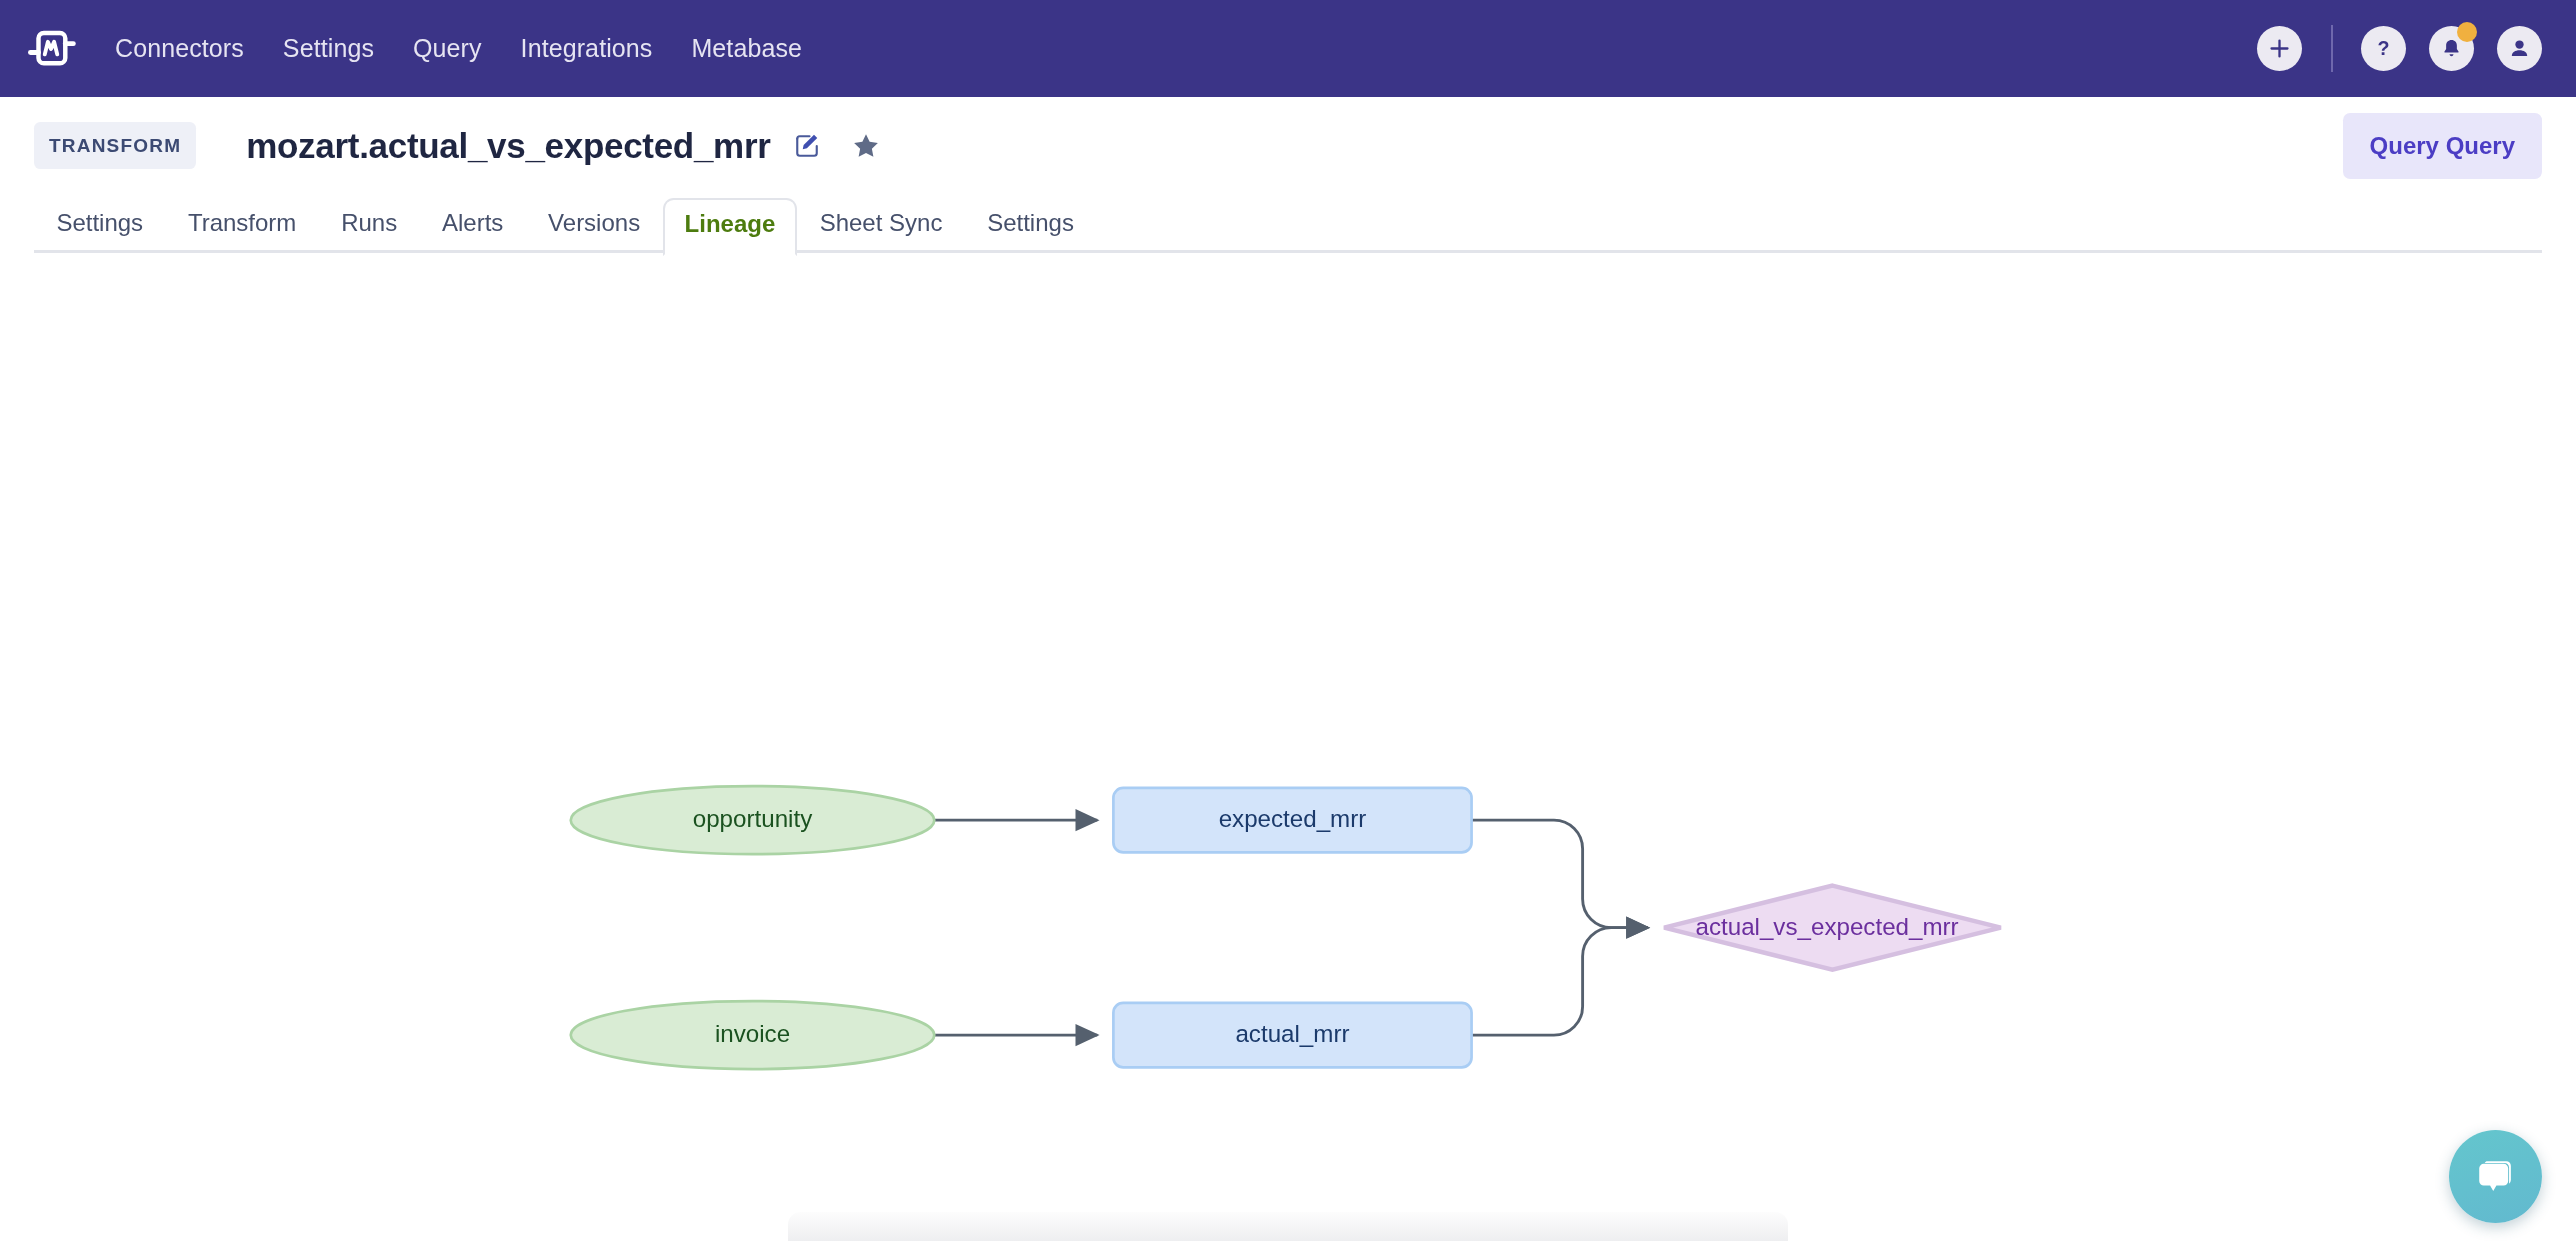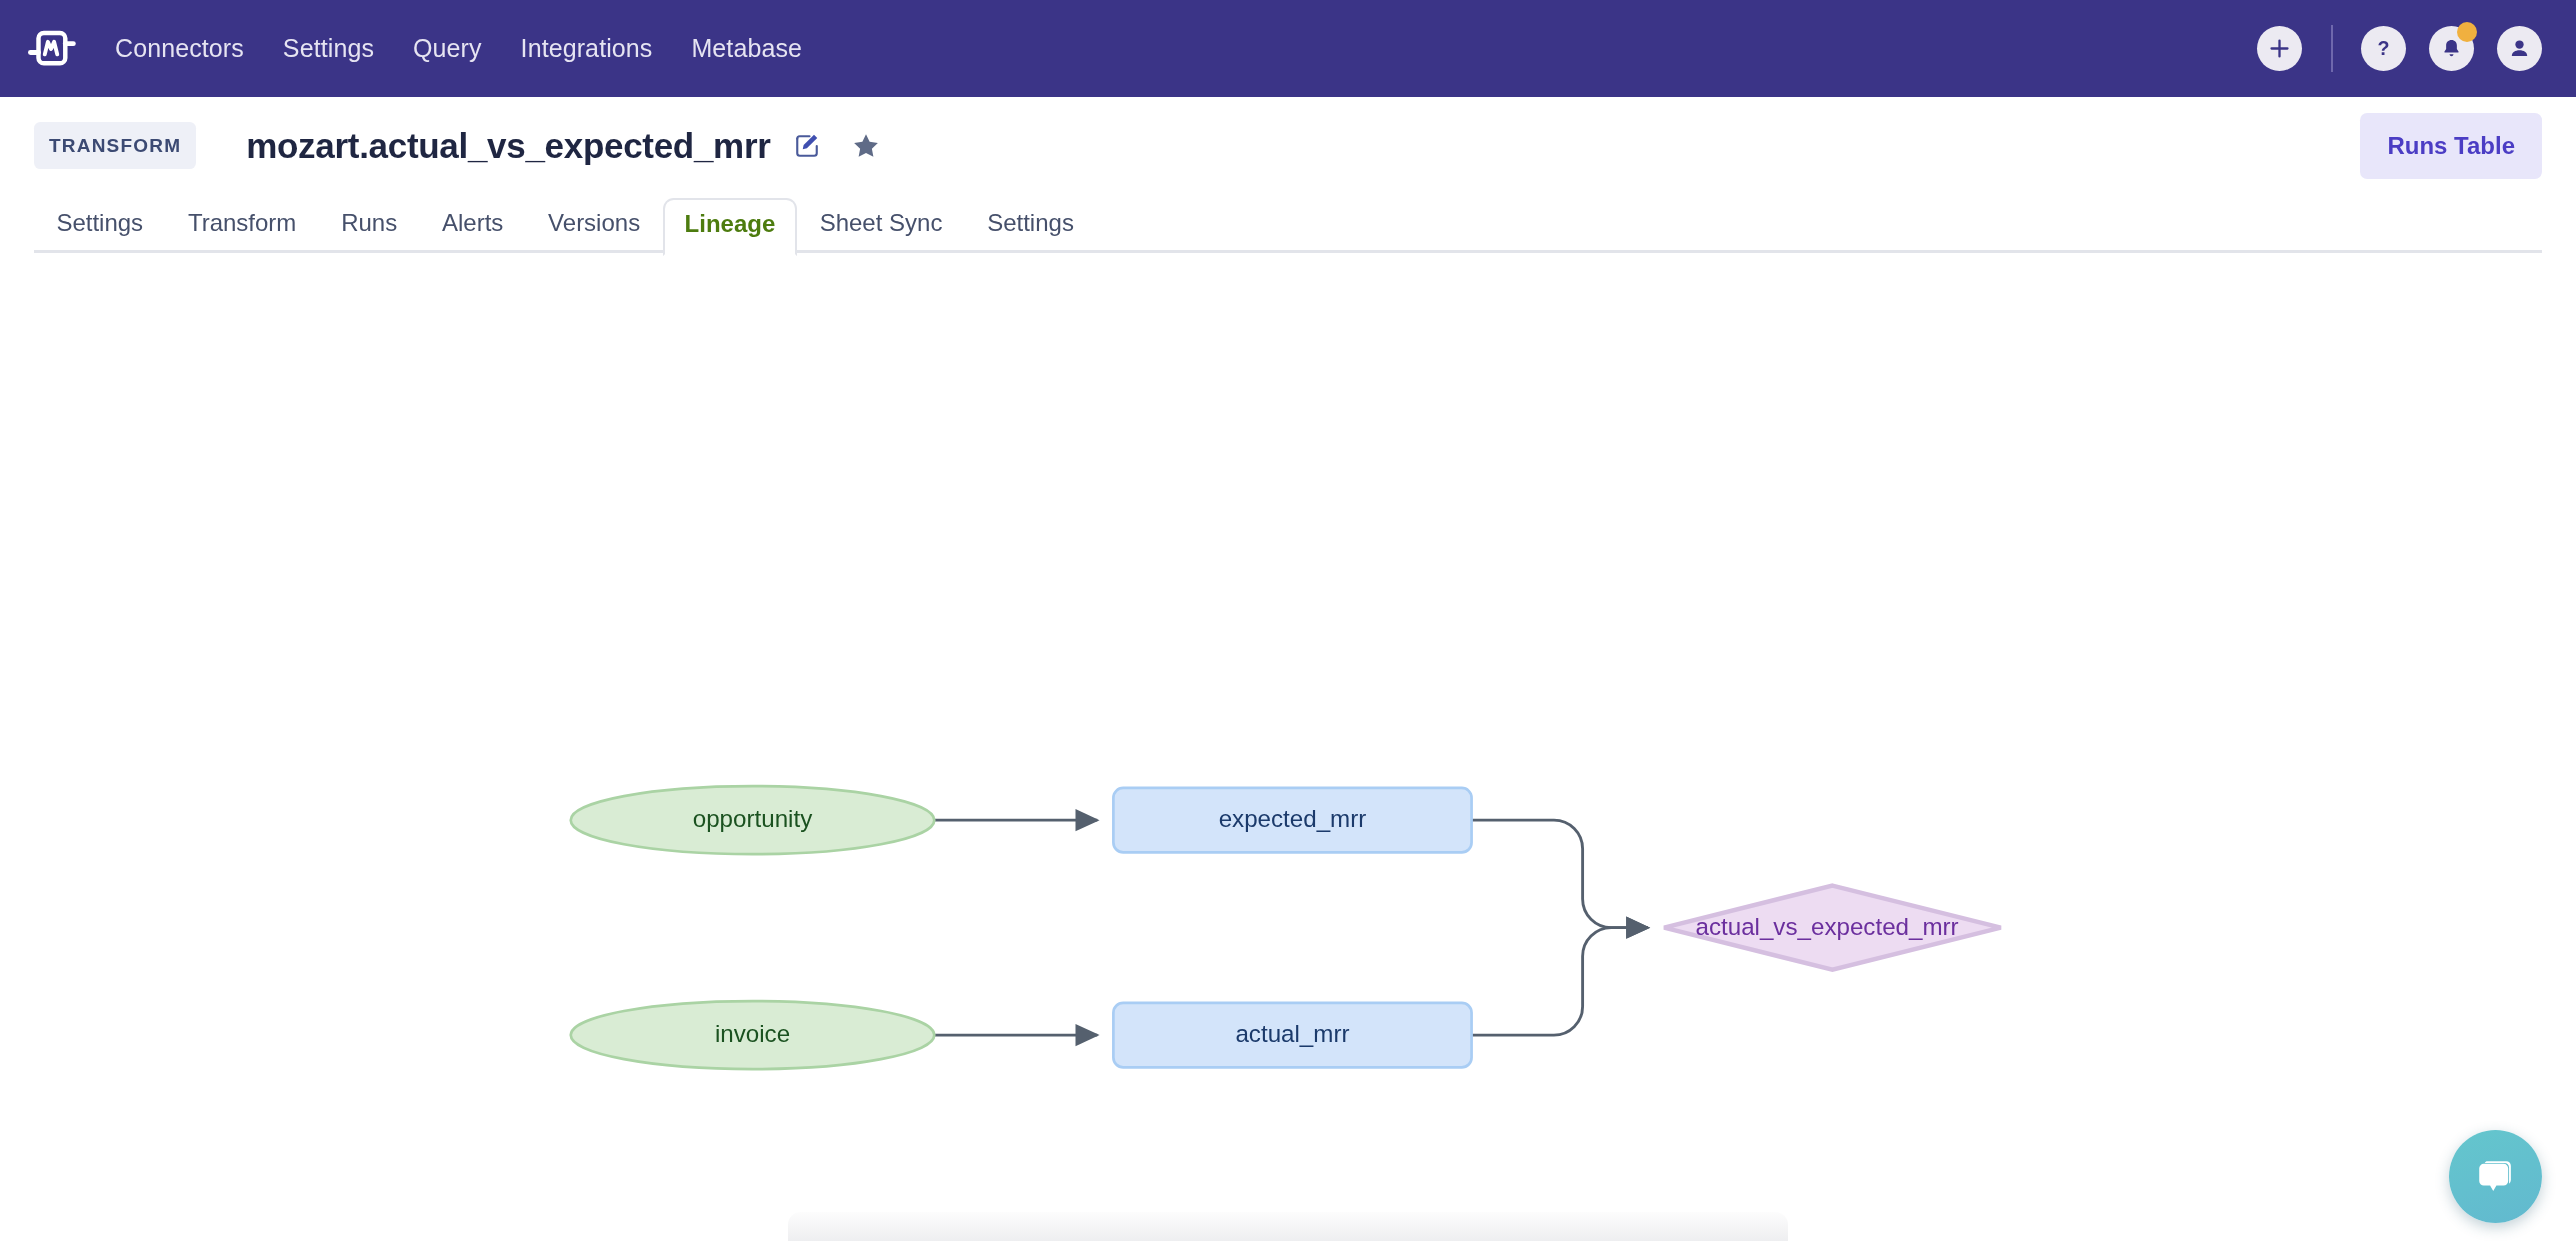--- a/index.html
+++ b/index.html
@@ -234,21 +234,21 @@
       <path d="M17.6 2.9l2.6 2.6-8.3 8.3-3.3.7.7-3.3z" fill="#3f4fb0"></path>
     </svg>
   </span>
 
   <span class="title-icon star">
     <svg width="30" height="30" viewBox="0 0 24 24">
       <path d="M12 2.6l2.9 6 6.6.9-4.8 4.6 1.2 6.5L12 17.5 6.1 20.6l1.2-6.5L2.5 9.5l6.6-.9z" fill="#5f6b87"></path>
     </svg>
   </span>
 
-  <button class="query-table-btn">Runs Table</button>
+  <button class="query-table-btn">Query Query</button>
 </div>
 
 <div class="tabbar">
   <div class="tab">Settings</div>
   <div class="tab">Transform</div>
   <div class="tab">Runs</div>
   <div class="tab">Alerts</div>
   <div class="tab">Versions</div>
   <div class="tab active">Lineage</div>
   <div class="tab">Sheet Sync</div>

